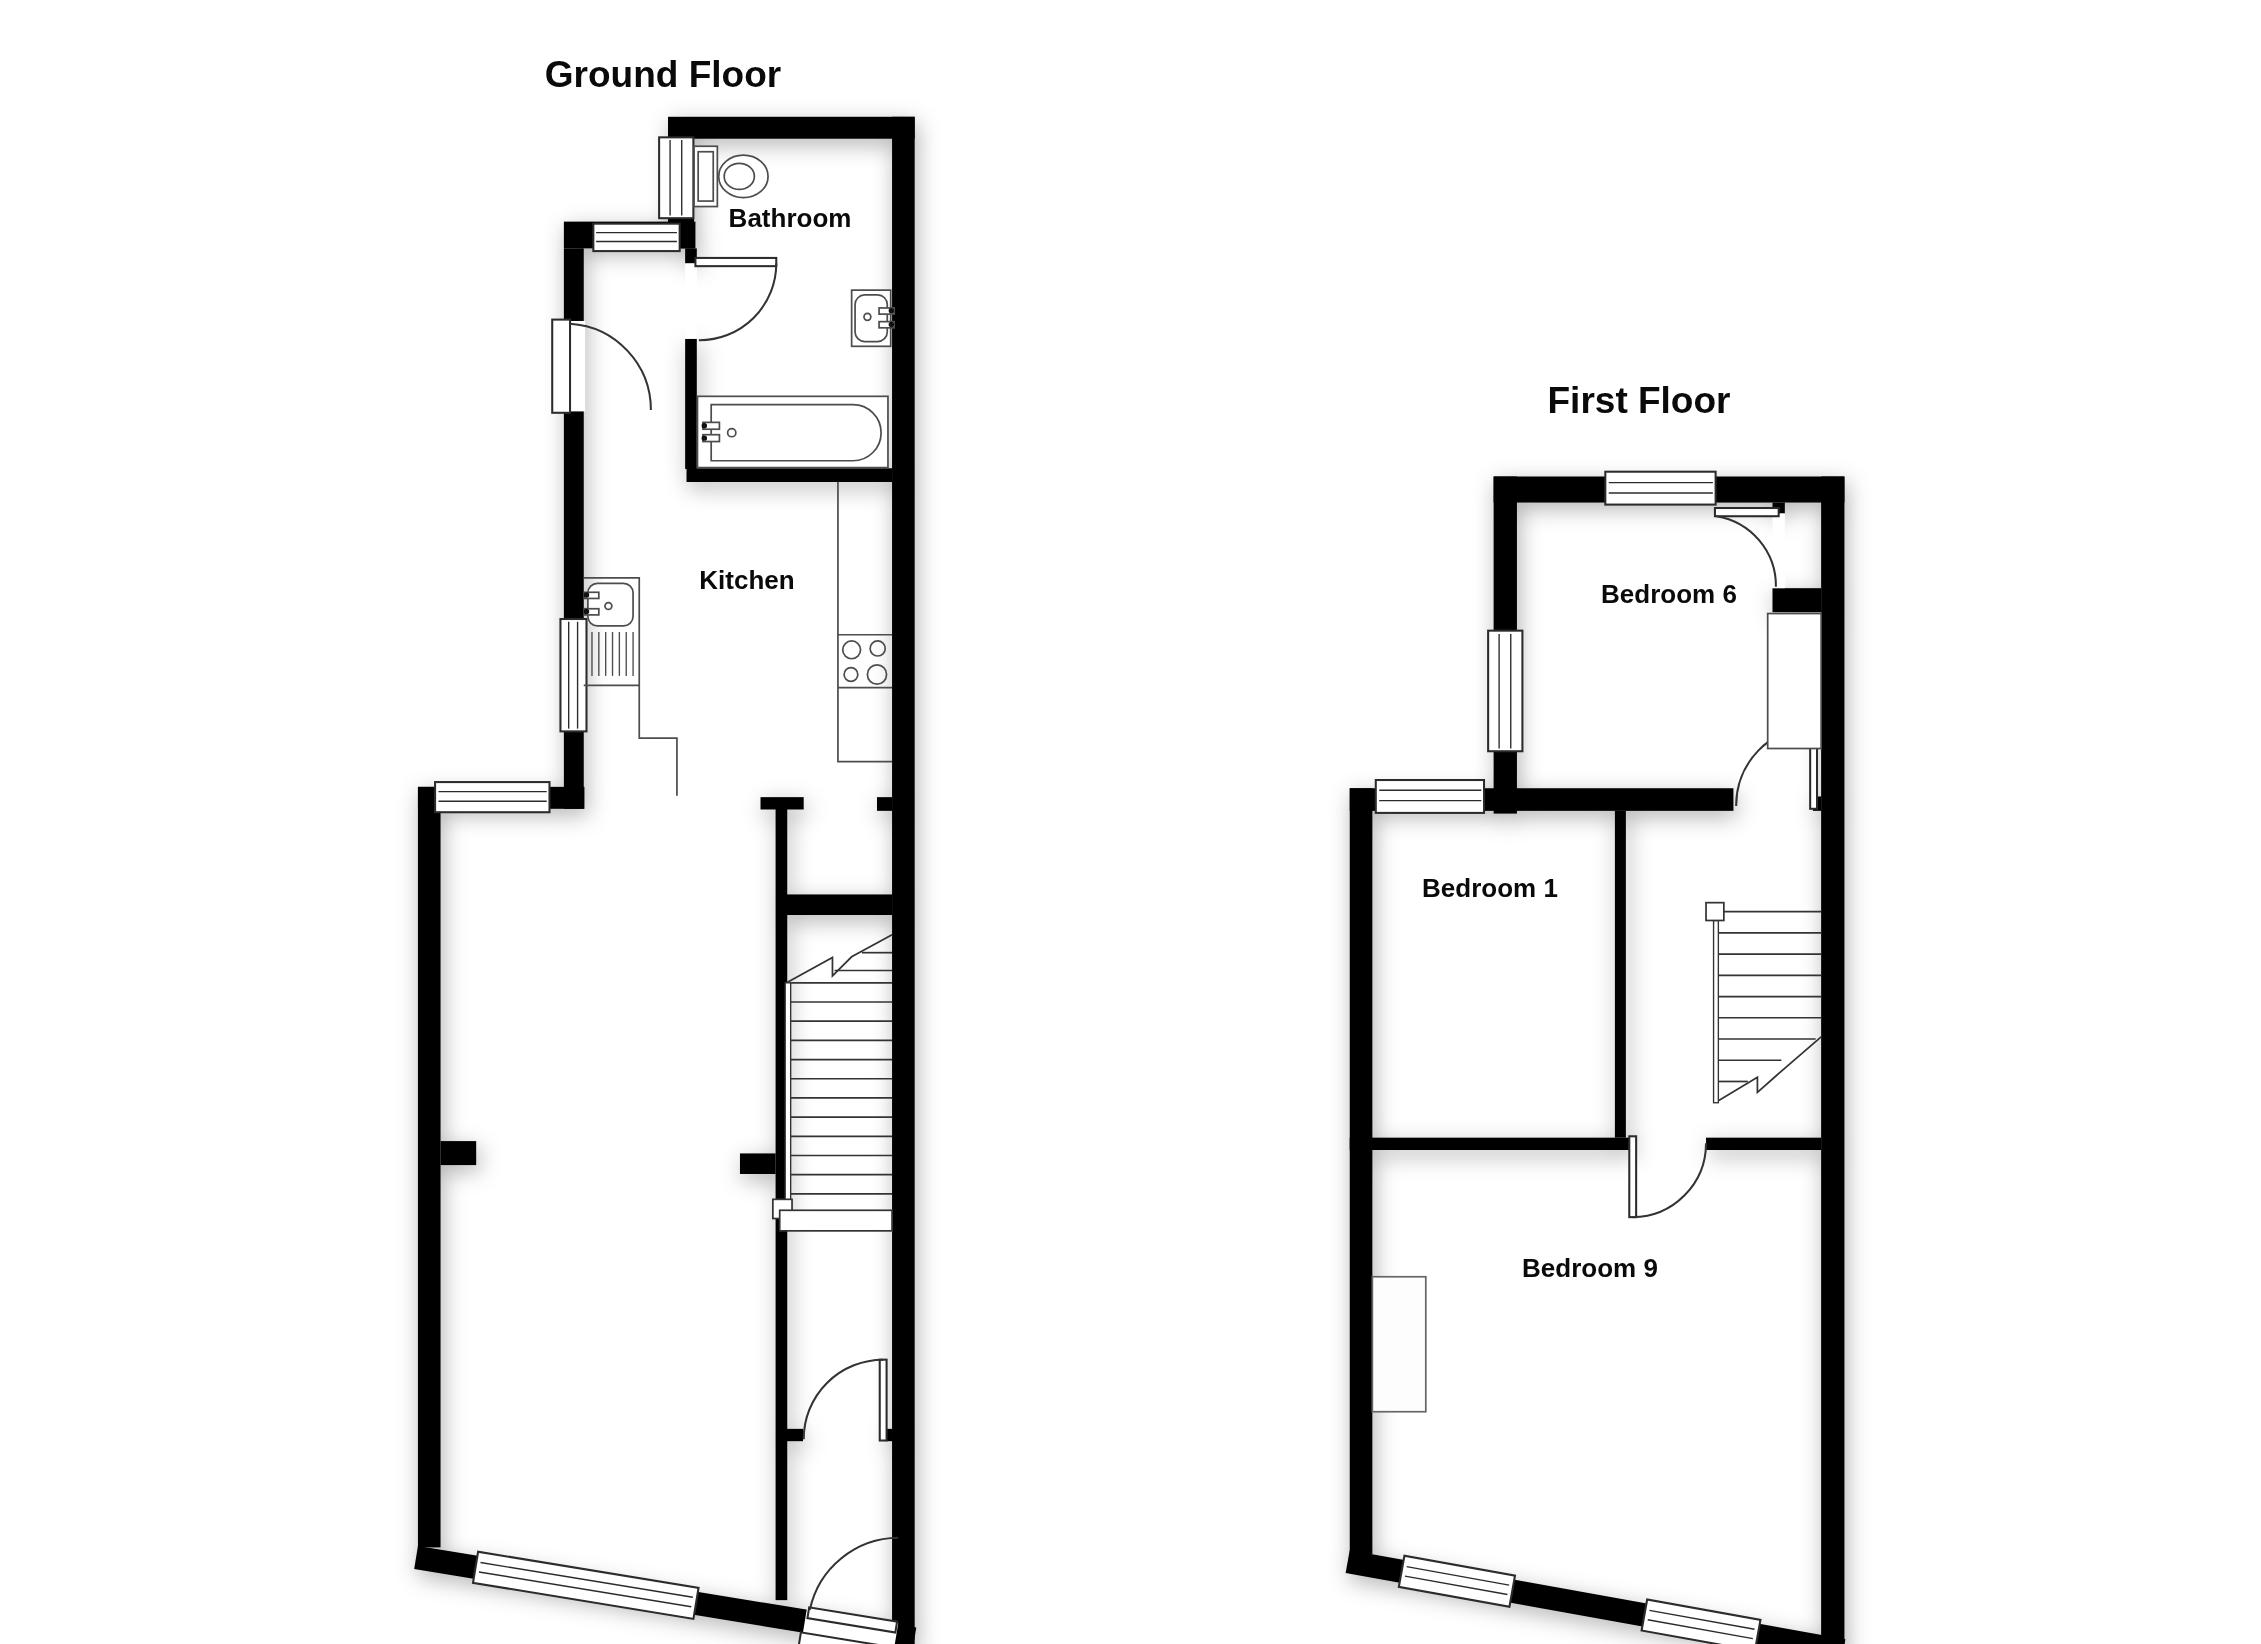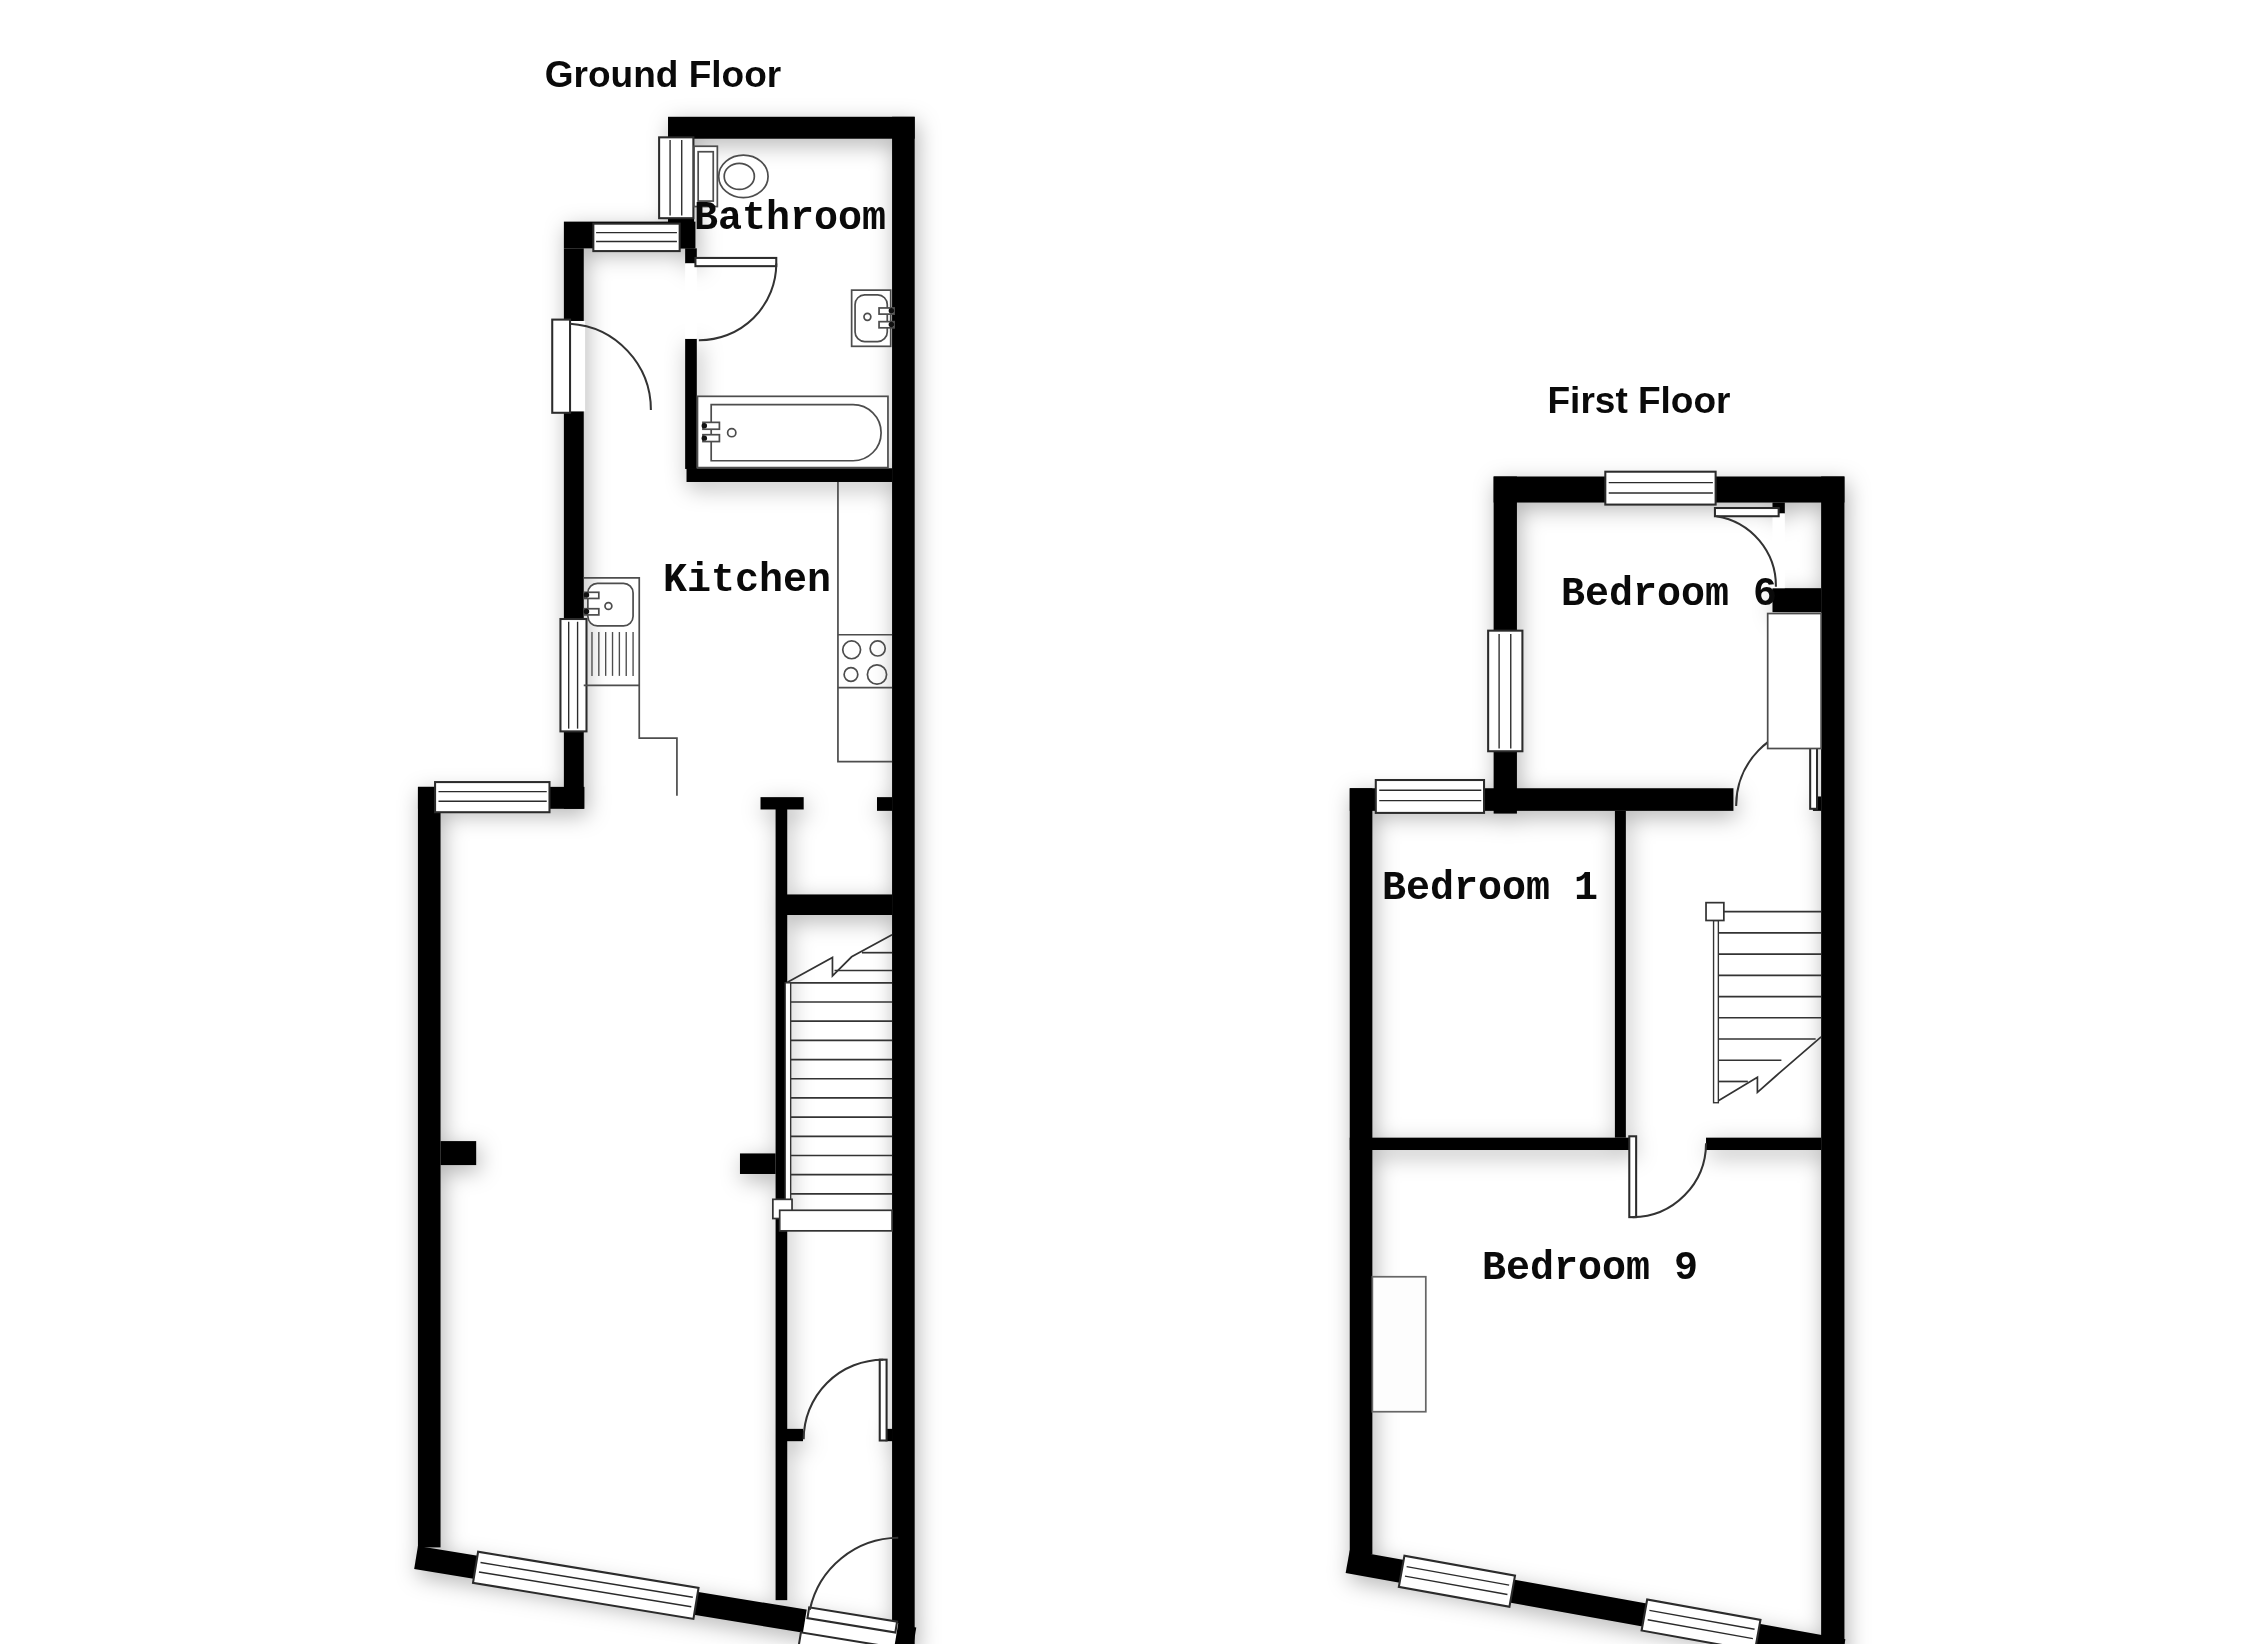--- a/index.html
+++ b/index.html
@@ -14,21 +14,21 @@
   .labels{position:absolute;left:0;top:0;width:100%;height:100%;z-index:5;}
   .label{
     position:absolute;
     transform:translate(-50%,-50%);
     font-weight:bold;
     color:var(--text,#0a0a0a);
     white-space:nowrap;
     line-height:1.12;
   }
   .label.title{font-size:37px;}
-  .label.room{font-size:40px;font-family:Liberation Mono, monospace;}
+  .label.room{font-size:26px;}
   .label.wrap{white-space:normal;width:226px;text-align:center;}
 </style>
 </head>
 <body>
 
 <div class="canvas">
 
   <svg class="plan-svg" width="2261" height="1645" viewBox="0 0 3300 2400">
     <defs>
       <filter id="wallshadow" x="-10%" y="-10%" width="120%" height="120%">

